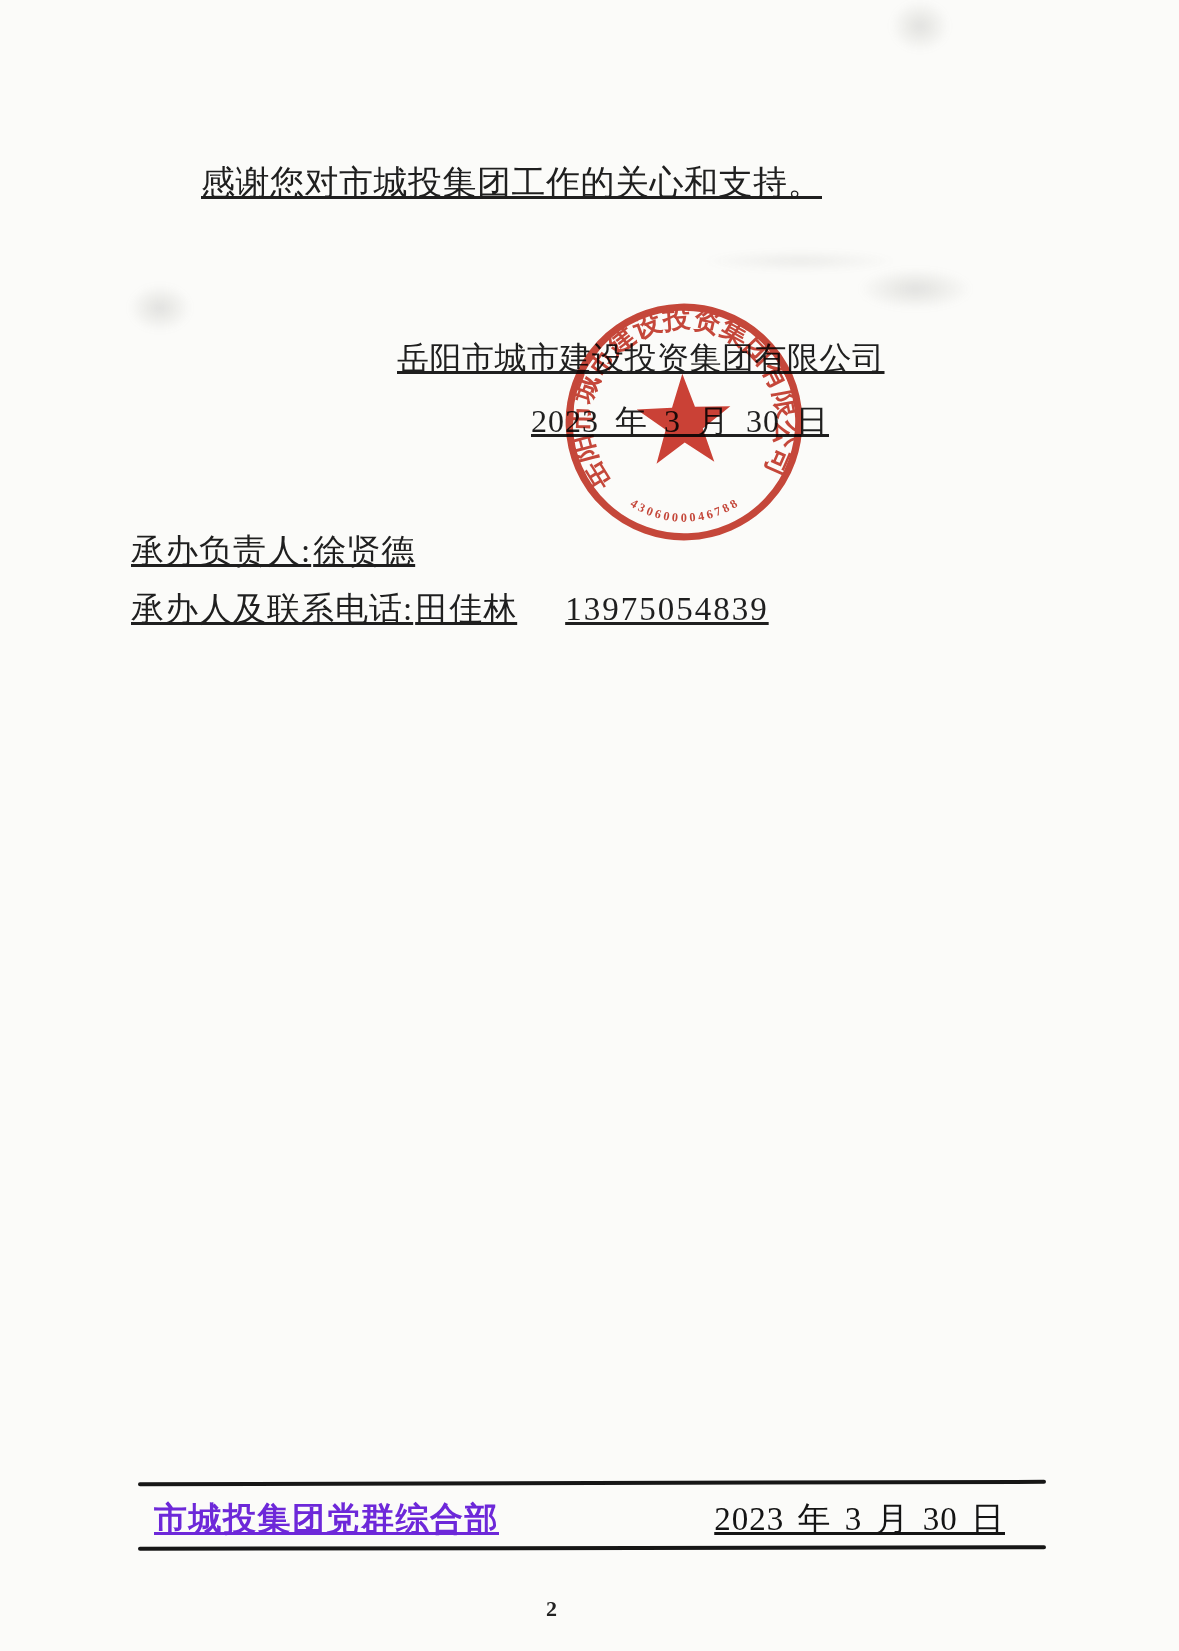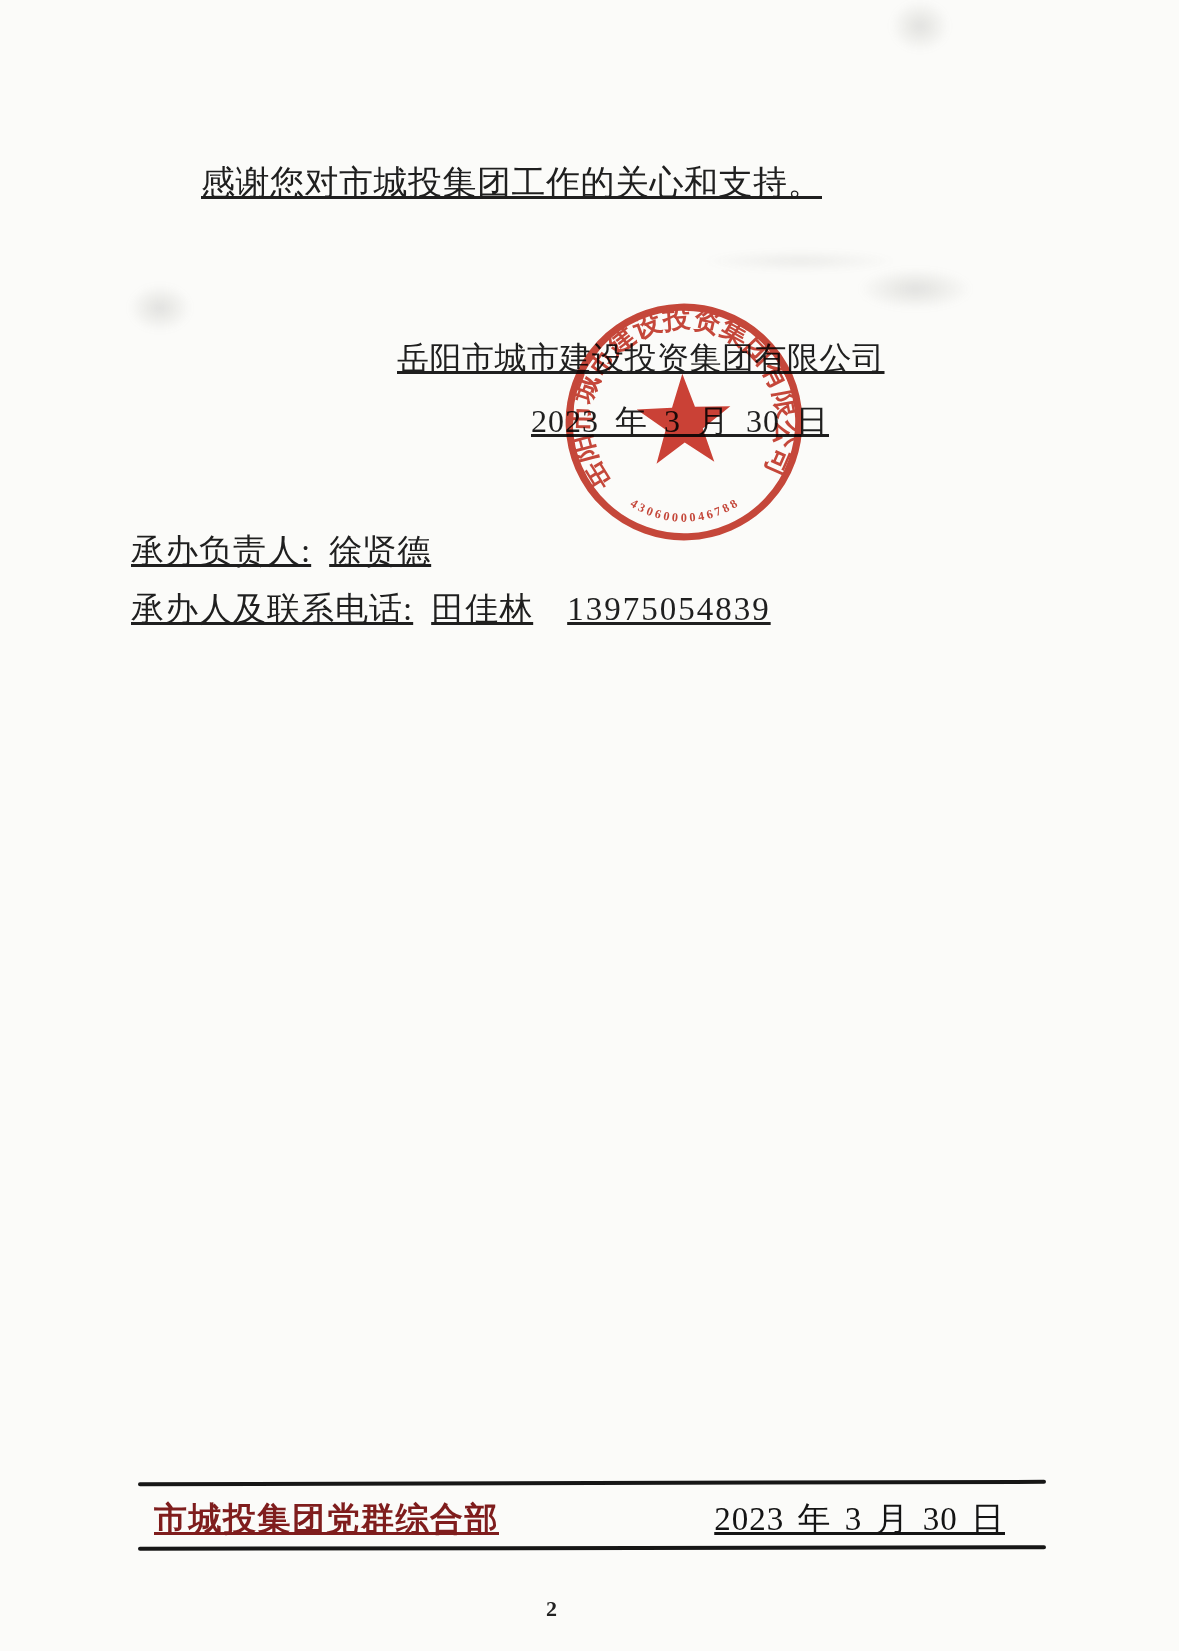--- a/index.html
+++ b/index.html
@@ -22,42 +22,42 @@
     left:397px;top:337px;
     font-size:32px;letter-spacing:0.5px;
   }
   .sig-date{
     left:531px;top:400px;
     font-size:32px;letter-spacing:1px;word-spacing:7px;
   }
   .info-row{font-size:33px;letter-spacing:1px;}
   .organizer{left:131px;top:529px;}
   .contact{left:131px;top:587px;}
-  .info-name{margin-left:18px;}
-  .info-phone{margin-left:34px;letter-spacing:2px;}
+  .info-name{margin-left:2px;}
+  .info-phone{margin-left:48px;letter-spacing:2px;}
 
   .seal{
     left:561px;top:299px;width:246px;height:246px;
     mix-blend-mode:multiply;opacity:.93;
     transform:rotate(-2deg);
   }
   .seal svg{width:100%;height:100%;display:block;}
 
   .rule{
     left:138px;width:908px;height:4px;
     background:#161616;border-radius:2px;
   }
   .rule-top{top:1481px;transform:rotate(-0.15deg);}
   .rule-bottom{top:1546px;transform:rotate(-0.1deg);}
 
   .footer-dept{
     left:154px;top:1497px;
     font-size:33px;letter-spacing:1.5px;
     font-family:"Liberation Sans","DejaVu Sans",sans-serif;
-    font-weight:600;color:#7f1d1d;
+    font-weight:600;color:#6d28d9;
   }
   .footer-date{
     right:174px;top:1497px;
     font-size:33px;letter-spacing:1px;word-spacing:4px;
     color:#141414;
   }
   .page-num{
     left:546px;top:1596px;
     font-size:22px;font-weight:bold;color:#222;
   }

